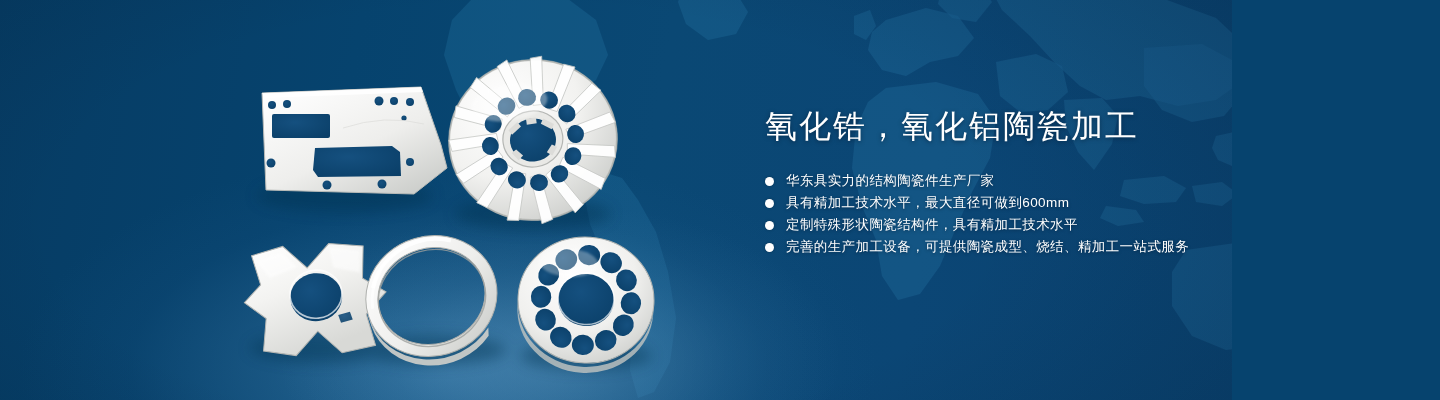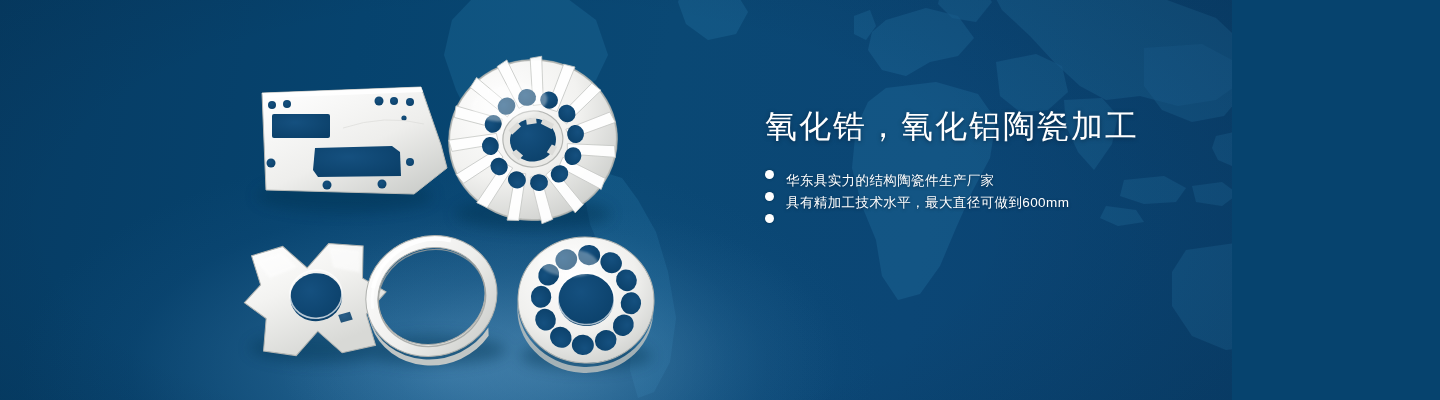--- a/index.html
+++ b/index.html
@@ -75,20 +75,21 @@
     font-weight:400;
     text-shadow:0 1px 4px rgba(0,20,40,.55);
     white-space:nowrap;
   }
   .bullets {
     margin-top:22px;
     list-style:none;
   }
   .bullet {
     display:flex;
+    align-items:center;
     height:22px;
     margin-bottom:0px;
   }
   .bullet-dot {
     width:9px; height:9px;
     border-radius:50%;
     background:#ffffff;
     flex:0 0 auto;
     margin-right:12px;
     box-shadow:0 0 3px rgba(0,0,0,.25);
@@ -428,17 +429,22 @@
       <li class="bullet">
         <span class="bullet-dot"></span>
         <span class="bullet-text">华东具实力的结构陶瓷件生产厂家</span>
       </li>
       <li class="bullet">
         <span class="bullet-dot"></span>
         <span class="bullet-text">具有精加工技术水平，最大直径可做到600mm</span>
       </li>
       <li class="bullet">
         <span class="bullet-dot"></span>
+        <span class="bullet-text">定制特殊形状陶瓷结构件，具有精加工技术水平</span>
+      </li>
+      <li class="bullet">
+        <span class="bullet-dot"></span>
+        <span class="bullet-text">完善的生产加工设备，可提供陶瓷成型、烧结、精加工一站式服务</span>
       </li>
     </ul>
   </div>
 
 </div>
 
 </body></html>

